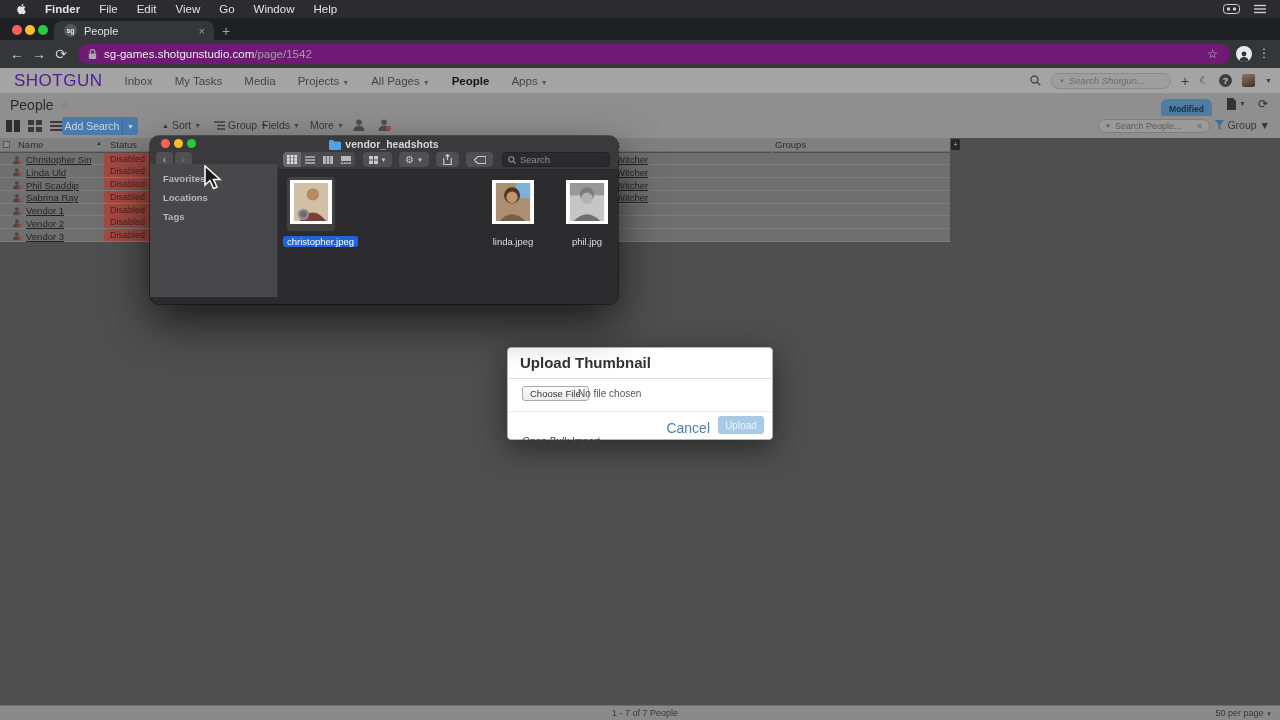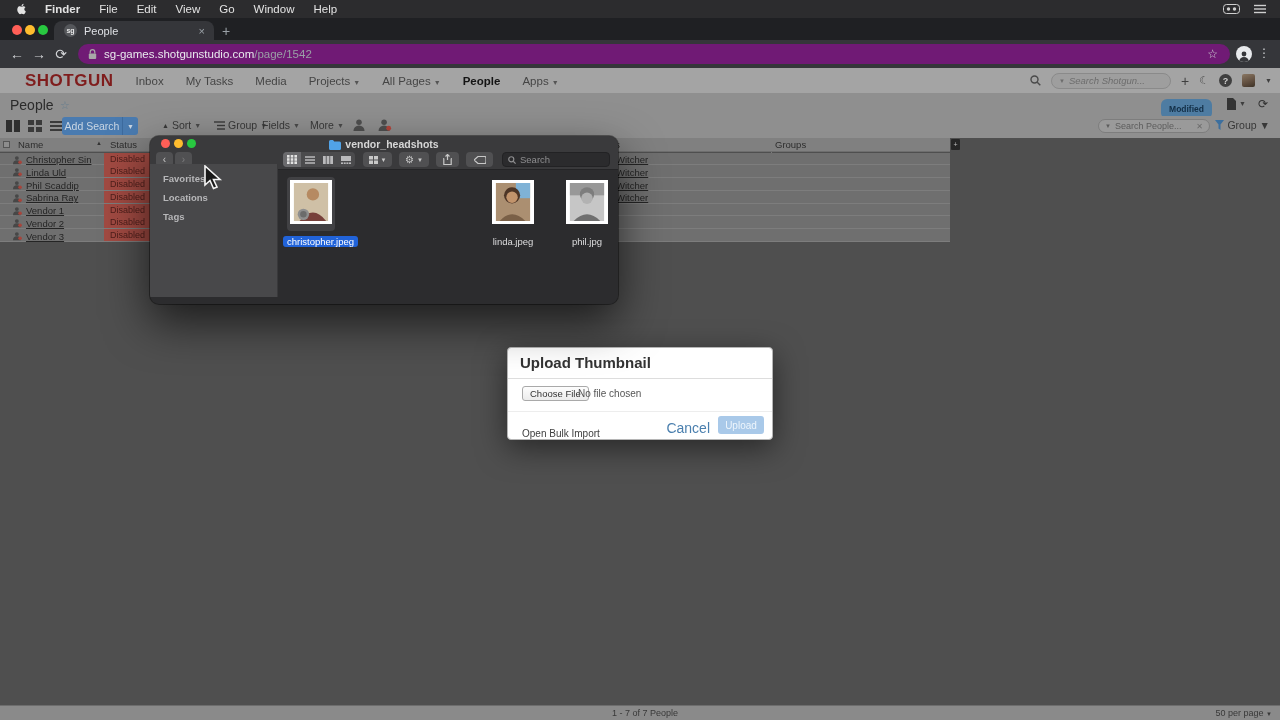--- a/index.html
+++ b/index.html
@@ -30,21 +30,21 @@
   #omnibox { position:absolute; left:78px; top:4px; width:1152px; height:20px; background:#701a75; border-radius:10px; display:flex; align-items:center; color:#e8eaed; font-size:11.5px; }
   #omnibox .lock { margin-left:10px; }
   #omnibox .domain { margin-left:7px; }
   #omnibox .path { color:#9aa0a6; }
   #omnibox .star { position:absolute; right:12px; color:#cfd1d4; font-size:12px; }
   #chrometb .avatar { position:absolute; right:28px; top:6px; width:16px; height:16px; border-radius:50%; background:#e8eaed; display:flex; align-items:flex-end; justify-content:center; overflow:hidden; }
   #chrometb .dots { position:absolute; right:10px; top:6px; color:#cfd1d4; font-size:12px; letter-spacing:0; }
 
   
   #sgnav { left:0; top:68px; width:1280px; height:26px; background:#a4a4a4; z-index:5; display:flex; align-items:center; font-size:11.5px; color:#454545; border-bottom:1px solid #8f8f8f; }
-  #sgnav .logo { font-weight:bold; font-size:17px; color:#7f1d1d; letter-spacing:0.5px; margin-left:25px; }
+  #sgnav .logo { font-weight:normal; font-size:17px; color:#4c1d95; letter-spacing:0.5px; margin-left:14px; }
   #sgnav .nitem { margin-left:22px; }
   #sgnav .nitem.active { font-weight:bold; color:#141414; }
   #sgnav .caret { font-size:7px; color:#555; margin-left:3px; }
   #sgnav .nright { position:absolute; right:8px; display:flex; align-items:center; gap:10px; }
   #sgsearch { width:120px; height:16px; border:1px solid #8a8a8a; border-radius:8px; background:#9e9e9e; color:#6d6d6d; font-size:9.5px; font-style:italic; display:flex; align-items:center; }
   #sgsearch .c { font-size:6px; margin:0 4px 0 7px; font-style:normal; }
   .helpcirc { width:13px; height:13px; border-radius:50%; background:#3f3f3f; color:#cfcfcf; font-size:9px; font-weight:bold; display:flex; align-items:center; justify-content:center; }
   .sgavatar { width:13px; height:13px; border-radius:2px; background:linear-gradient(160deg,#8a7763,#5f4d3e 60%,#3d3227); }
 
   #titlerow { left:0; top:94px; width:1280px; height:22px; background:#8f8f8f; z-index:5; }
@@ -90,21 +90,21 @@
   #botbar .pp { position:absolute; right:8px; top:2px; }
   #botbar .pp .caret { font-size:6px; }
 
   
   #dlg { left:507px; top:347px; width:266px; height:93px; background:#ffffff; border:1px solid #b5b5b5; border-radius:4px; box-shadow:0 8px 30px rgba(0,0,0,0.5); z-index:20; }
   #dlg .dtitle { position:absolute; left:12px; top:6px; font-size:15px; font-weight:bold; color:#333; }
   #dlg .ddiv { position:absolute; left:0; top:30px; width:100%; height:1px; background:#ddd; }
   #choosefile { position:absolute; left:14px; top:38px; height:15px; padding:0 7px; background:linear-gradient(#fdfdfd,#ececec); border:1px solid #a9a9a9; border-radius:3px; font-size:9.5px; color:#333; display:flex; align-items:center; }
   #dlg .nofile { position:absolute; left:70px; top:40px; font-size:10px; color:#555; }
   #dlg .dfoot { position:absolute; left:0; bottom:0; width:100%; height:28px; border-top:1px solid #ededed; }
-  #dlg .bulk { position:absolute; left:14px; top:16px; font-size:10px; color:#404040; }
+  #dlg .bulk { position:absolute; left:14px; top:24px; font-size:10px; color:#404040;font-style:italic; }
   #dlg .cancel { position:absolute; right:62px; top:8px; font-size:14px; color:#4a7fae; }
   #uploadbtn { position:absolute; right:8px; top:4px; width:46px; height:18px; background:#a9c9e9; border-radius:3px; color:#edf5fc; font-size:10px; display:flex; align-items:center; justify-content:center; }
 
   
   #finder { left:150px; top:136px; width:468px; height:168px; border-radius:9px; background:#2c2c2e; box-shadow:0 18px 45px rgba(0,0,0,0.65), 0 0 0 1px rgba(0,0,0,0.4); z-index:30; overflow:hidden; }
   #fhead { position:absolute; left:0; top:0; width:100%; height:34px; background:#3a3a3c; border-bottom:1px solid #242426; }
   #fhead .tl2 { position:absolute; top:3px; width:9px; height:9px; border-radius:50%; }
   #fhead .ftitle { position:absolute; left:0; top:2px; width:100%; text-align:center; font-size:10.5px; font-weight:bold; color:#d6d6d6; }
   #fhead .ftitle svg { vertical-align:-2px; margin-right:4px; }
   .fbtn { position:absolute; top:16px; height:15px; background:#505052; border-radius:4px; color:#c8c8c8; display:flex; align-items:center; justify-content:center; font-size:10px; }

